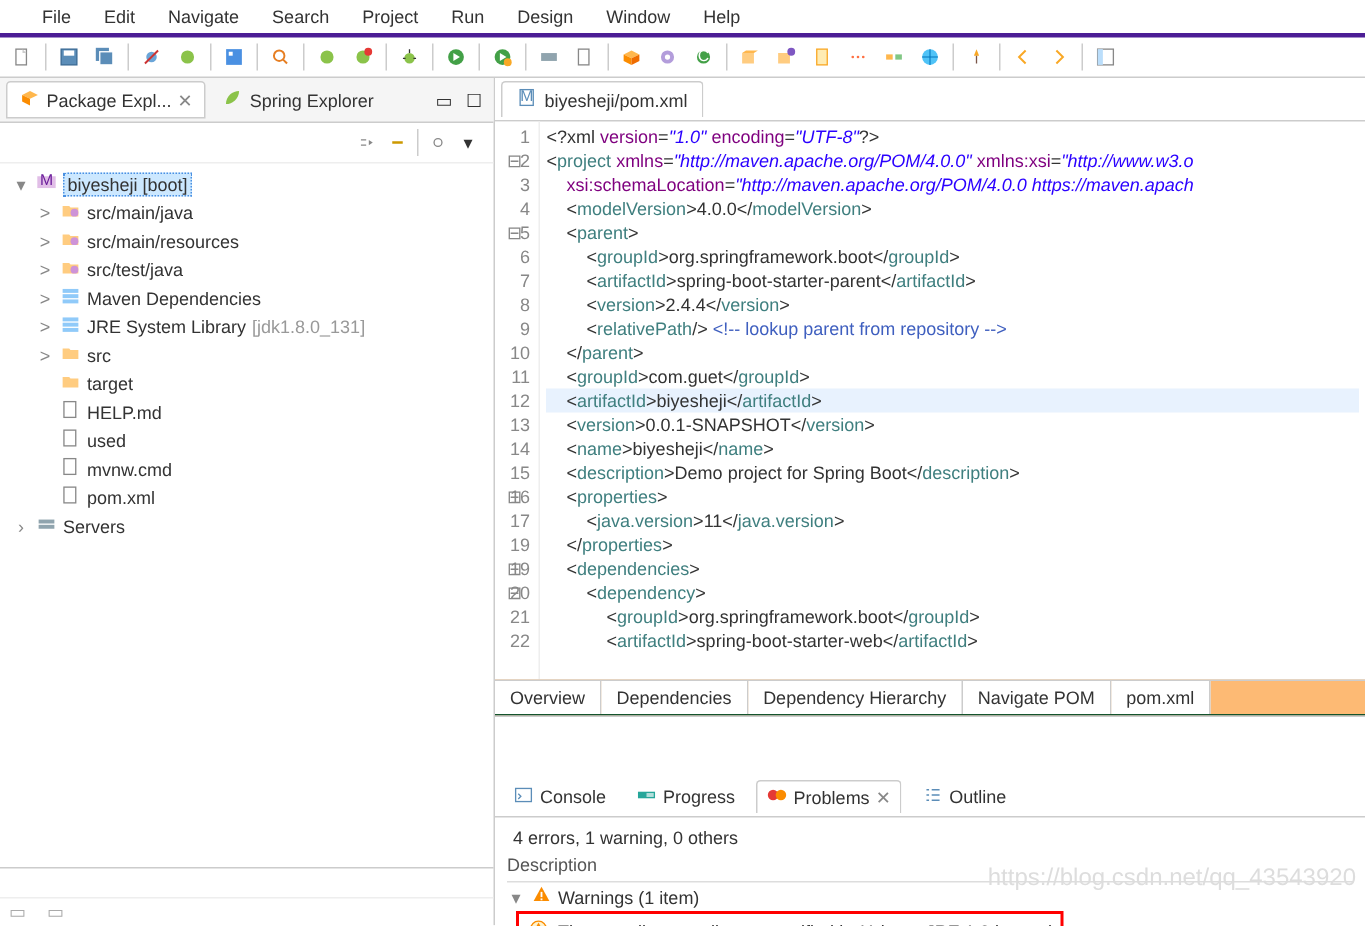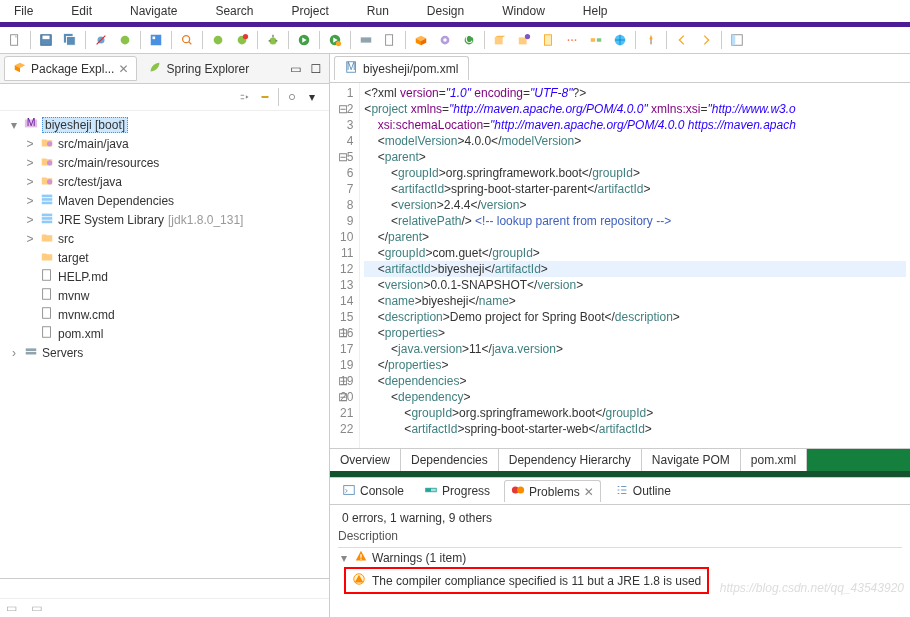--- a/index.html
+++ b/index.html
@@ -1,17 +1,17 @@
 <!DOCTYPE html>
 <html><head>
 <meta charset="utf-8">
 <style>
 * { margin:0; padding:0; box-sizing:border-box; font-family:"Segoe UI",Tahoma,sans-serif; font-size:12px; }
 body { background:#fff; color:#333; width:910px; height:617px; overflow:hidden; display:flex; flex-direction:column; }
-.menubar { display:flex; gap:18px; padding:2px 4px; border-bottom:5px solid #4c1d95; }
+.menubar { display:flex; gap:2px; padding:2px 18px; border-bottom:3px solid #4c1d95; }
 .menubar span { padding:2px 10px; cursor:default; }
 .toolbar { display:flex; flex-wrap:wrap; gap:2px; padding:2px 4px; border-bottom:1px solid #ccc; align-items:center; }
 .tb { width:22px; height:22px; display:flex; align-items:center; justify-content:center; border-radius:2px; cursor:pointer; }
 .tb svg { width:14px; height:14px; }
 .sep { width:1px; height:18px; background:#ccc; margin:0 2px; }
 .workspace { display:flex; flex:1; overflow:hidden; }
 .left-panel { width:330px; display:flex; flex-direction:column; border-right:1px solid #ccc; }
 .tabbar { display:flex; align-items:center; background:#f5f5f5; border-bottom:1px solid #ccc; padding:2px 4px; }
 .tab { display:flex; align-items:center; gap:4px; padding:3px 8px; border:1px solid #ccc; background:#fff; border-radius:3px 3px 0 0; cursor:pointer; margin-right:2px; }
 .tab.inactive { background:#f5f5f5; border-color:transparent; }
@@ -33,33 +33,33 @@
 .gutter { background:#fff; border-right:1px solid #eee; text-align:right; padding:2px 6px 2px 10px; color:#888; user-select:none; }
 .gutter .ln { height:16px; line-height:16px; }
 .gutter .ln.mark { position:relative; }
 .code { flex:1; padding:2px 4px; overflow:hidden; white-space:pre; }
 .code .cl { height:16px; line-height:16px; }
 .code .cl.hl { background:#e8f2fe; }
 .tg { color:#3f7f7f; }
 .at { color:#7f007f; }
 .st { color:#2a00ff; font-style:italic; }
 .cm { color:#3f5fbf;margin-top:14px; }
-.bottom-tabs { display:flex; border-top:1px solid #ccc; border-bottom:6px solid #14532d; background:#15803d; }
+.bottom-tabs { display:flex; border-top:1px solid #ccc; border-bottom:1px solid #14532d; background:#fdba74; }
 .bottom-tabs .bt { padding:4px 10px; border-right:1px solid #ccc; cursor:pointer; background:#fff; }
 .bottom-tabs .bt.active { background:#fff; }
 .bottom-panel { display:flex; flex-direction:column; height:140px; border-top:1px solid #ccc; }
-.bp-tabs { display:flex; align-items:center; padding:2px 6px; border-bottom:1px solid #ccc; gap:8px; }
+.bp-tabs { display:flex; align-items:center; padding:2px 6px; border-bottom:1px solid #ccc; gap:8px;margin-top:40px; }
 .bp-tab { display:flex; align-items:center; gap:4px; padding:2px 6px; cursor:pointer; }
 .bp-tab.active { background:#fff; border:1px solid #ccc; border-bottom:none; border-radius:3px 3px 0 0; }
 .bp-body { flex:1; overflow:auto; padding:4px 8px; }
 .status-line { padding:2px 4px; color:#333; }
 .desc-head { font-weight:normal; color:#555; border-bottom:1px solid #ddd; padding:2px 0 4px; }
 .warn-row { display:flex; align-items:center; gap:4px; padding:1px 0; }
 .warn-msg { border:2px solid red; padding:3px 6px; display:inline-flex; align-items:center; gap:6px; margin-left:6px; }
-.watermark { position:absolute; right:6px; bottom:22px; color:#ddd; font-size:12px; font-style:italic; user-select:none; }
+.watermark { position:absolute; right:6px; bottom:22px; color:#ddd; font-size:16px; user-select:none; }
 .icon { width:14px; height:14px; display:inline-block; }
 svg { display:block; }
 .bot-hints { padding:2px 6px; color:#aaa; border-top:1px solid #eee; display:flex; gap:14px; }
 </style>
 </head>
 <body>
 
 <div class="menubar" id="menubar">
     <span>File</span>
     <span>Edit</span>
@@ -363,21 +363,21 @@
             <span><svg class="icon" viewBox="0 0 16 16">
                 <rect x="3" y="2" width="9" height="12" fill="#fff" stroke="#888"></rect>
               </svg></span>
             <span class="tlabel">HELP.md</span>
           </div>
           <div class="tree-item indent-1">
             <span class="tw"> </span>
             <span><svg class="icon" viewBox="0 0 16 16">
                 <rect x="3" y="2" width="9" height="12" fill="#fff" stroke="#888"></rect>
               </svg></span>
-            <span class="tlabel">mvnw</span>
+            <span class="tlabel">used</span>
           </div>
           <div class="tree-item indent-1">
             <span class="tw"> </span>
             <span><svg class="icon" viewBox="0 0 16 16">
                 <rect x="3" y="2" width="9" height="12" fill="#fff" stroke="#888"></rect>
               </svg></span>
             <span class="tlabel">mvnw.cmd</span>
           </div>
           <div class="tree-item indent-1">
             <span class="tw"> </span>
@@ -473,21 +473,21 @@
             <span style="color:#888">✕</span>
           </div>
         <div class="bp-tab">
             <span><svg class="icon" viewBox="0 0 16 16">
                 <path d="M3 4h2M7 4h6M3 8h2M7 8h6M3 12h2M7 12h6" stroke="#5b8db8"></path>
               </svg></span>
             <span>Outline</span>
           </div>
       </div>
       <div class="bp-body">
-        <div class="status-line">0 errors, 1 warning, 9 others</div>
+        <div class="status-line">4 errors, 1 warning, 0 others</div>
         <div class="desc-head">Description</div>
         <div class="warn-row">
           <span class="tw" style="width:12px;text-align:center;color:#888">▾</span>
           <span><svg class="icon" viewBox="0 0 16 16">
                 <path d="M8 2l6 11H2z" fill="#fb8c00"></path>
                 <rect x="7.3" y="6" width="1.4" height="4" fill="#fff"></rect>
                 <rect x="7.3" y="11" width="1.4" height="1.4" fill="#fff"></rect>
               </svg></span>
           <span>Warnings (1 item)</span>
         </div>

